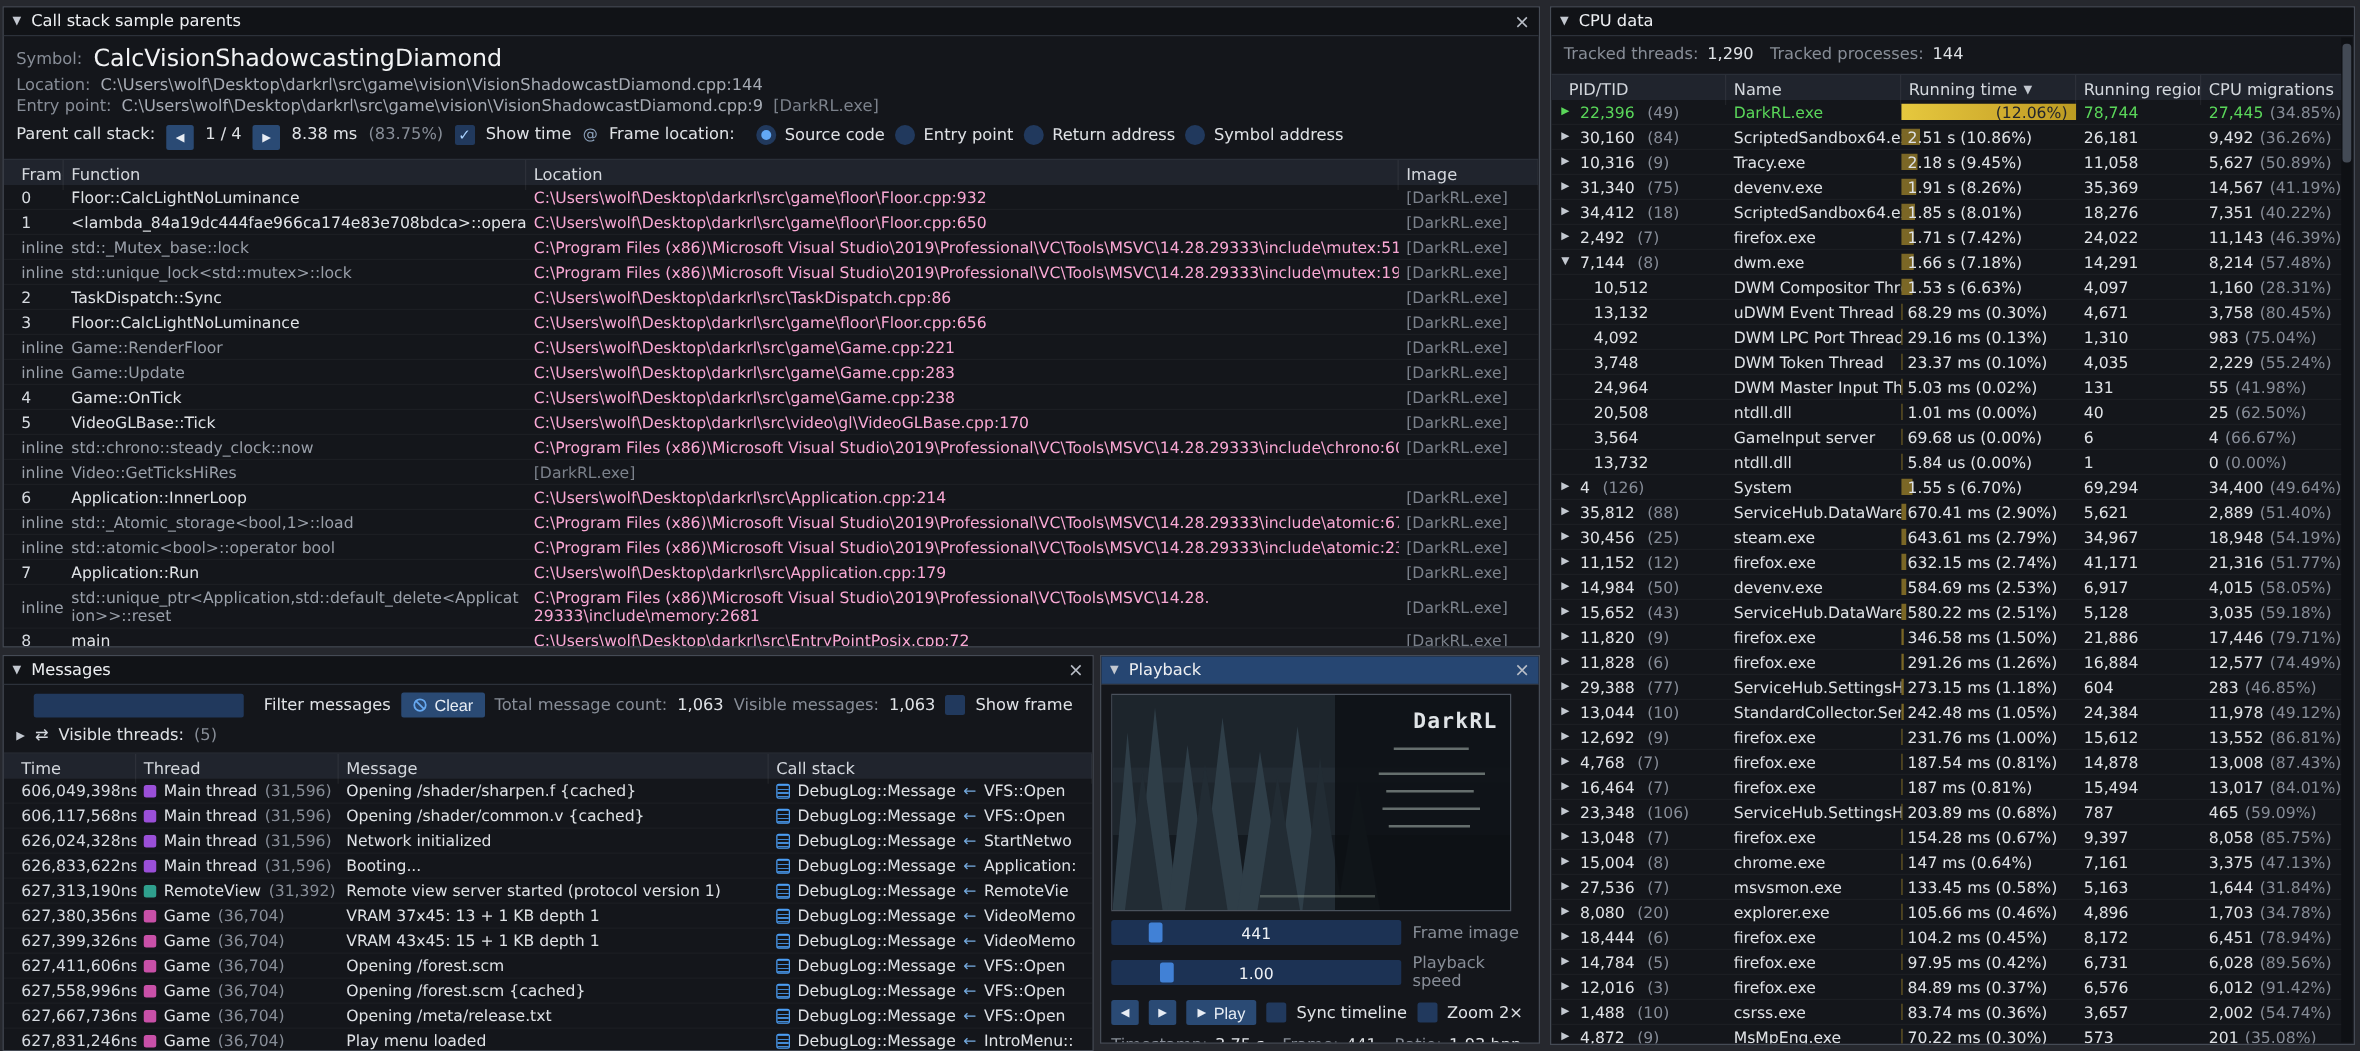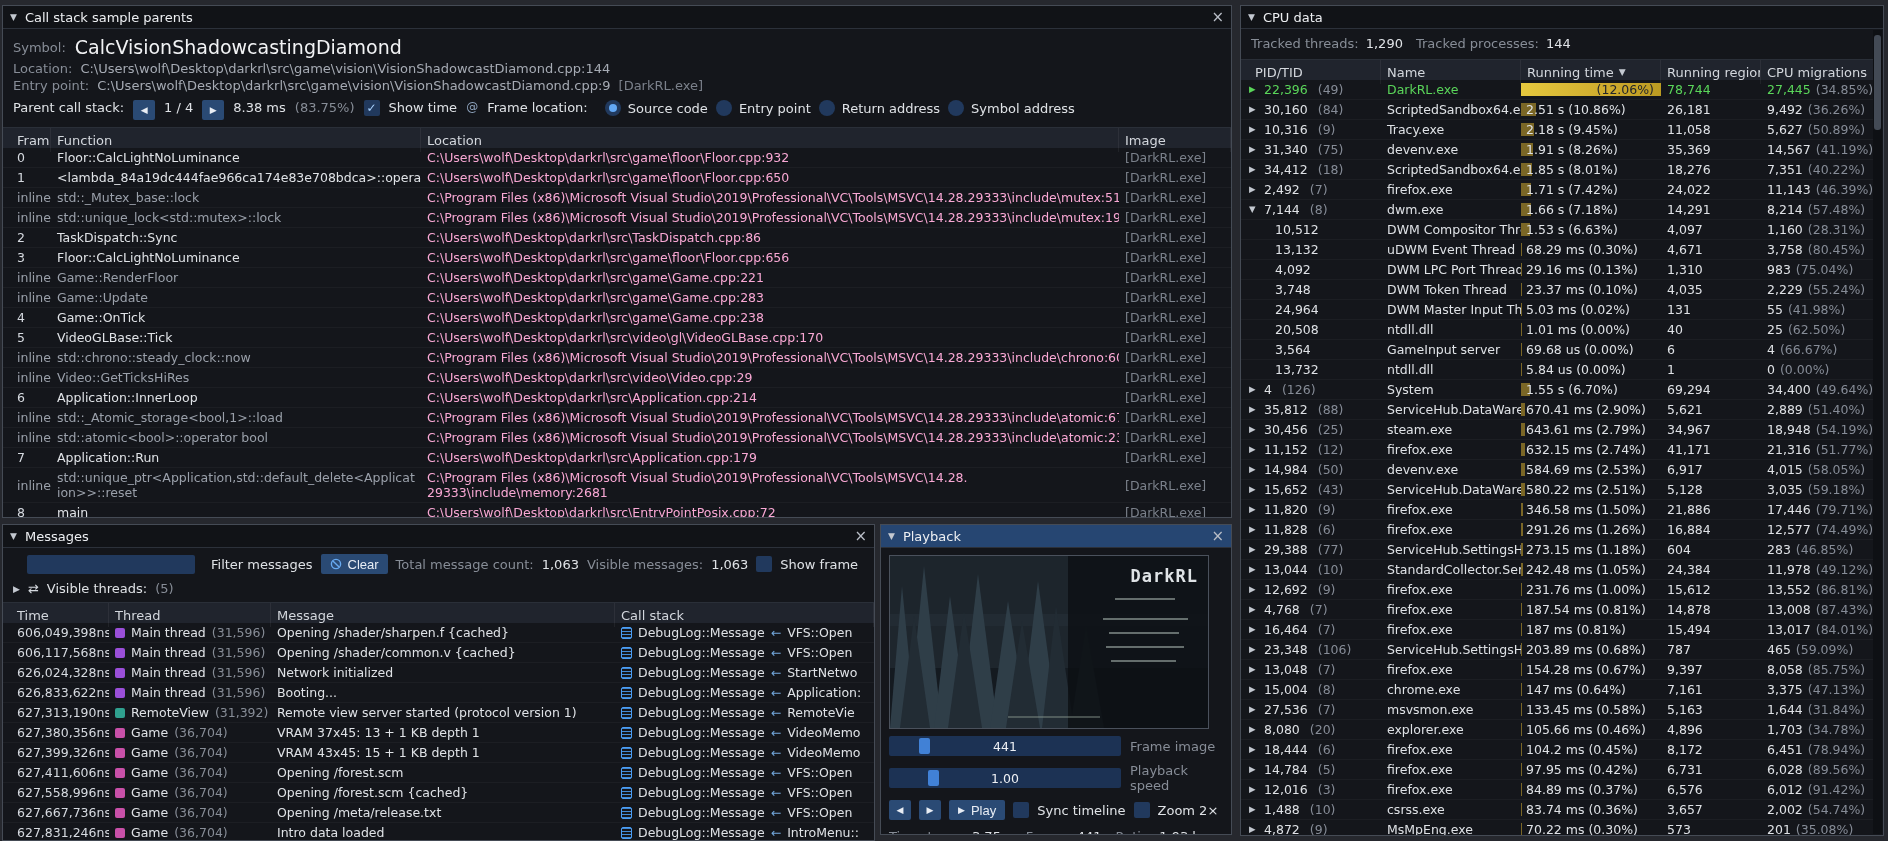--- a/index.html
+++ b/index.html
@@ -213,21 +213,20 @@
           </div>
           <div class="trow cs-grid inlinerow">
             <div class="cell frame">inline</div>
             <div class="cell func">std::chrono::steady_clock::now</div>
             <div class="cell loc">C:\Program Files (x86)\Microsoft Visual Studio\2019\Professional\VC\Tools\MSVC\14.28.29333\include\chrono:607</div>
             <div class="cell img">[DarkRL.exe]</div>
           </div>
           <div class="trow cs-grid inlinerow">
             <div class="cell frame">inline</div>
             <div class="cell func">Video::GetTicksHiRes</div>
-            <div class="cell loc">C:\Users\wolf\Desktop\darkrl\src\video\Video.cpp:29</div>
             <div class="cell img">[DarkRL.exe]</div>
           </div>
           <div class="trow cs-grid">
             <div class="cell frame">6</div>
             <div class="cell func">Application::InnerLoop</div>
             <div class="cell loc">C:\Users\wolf\Desktop\darkrl\src\Application.cpp:214</div>
             <div class="cell img">[DarkRL.exe]</div>
           </div>
           <div class="trow cs-grid inlinerow">
             <div class="cell frame">inline</div>
@@ -456,21 +455,21 @@
               <span class="caller">VFS::Open</span>
             </div>
           </div>
           <div class="trow msg-grid">
             <div class="cell mtime">627,831,246ns</div>
             <div class="cell mthread">
               <span class="swatch" style="background: rgb(200, 80, 168);"></span>
               <span>Game</span>
               <span class="dim">(36,704)</span>
             </div>
-            <div class="cell mmsg">Intro data loaded</div>
+            <div class="cell mmsg">Play menu loaded</div>
             <div class="cell mcs">
               <span class="csicon"></span>
               <span>DebugLog::Message</span>
               <span class="larrow">←</span>
               <span class="caller">IntroMenu::</span>
             </div>
           </div>
         </div>
     </div>
   </div>

